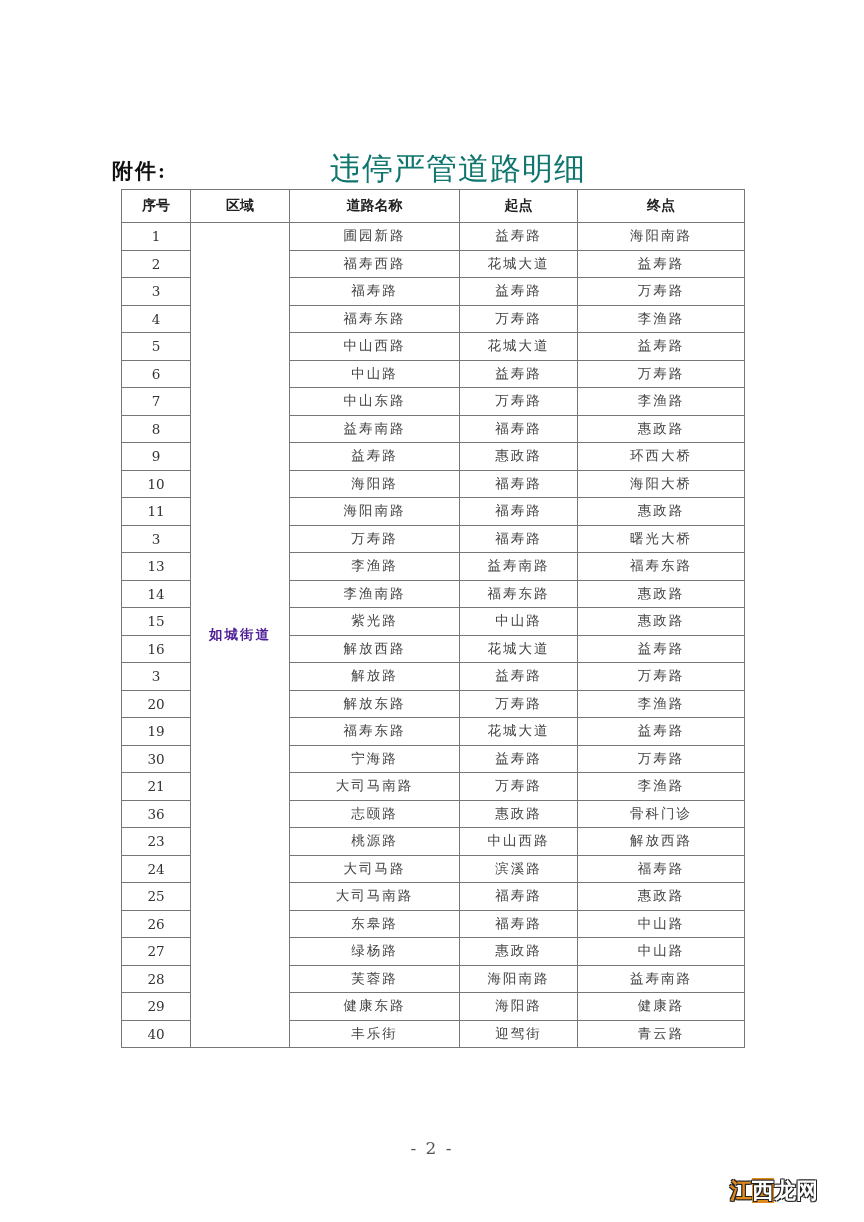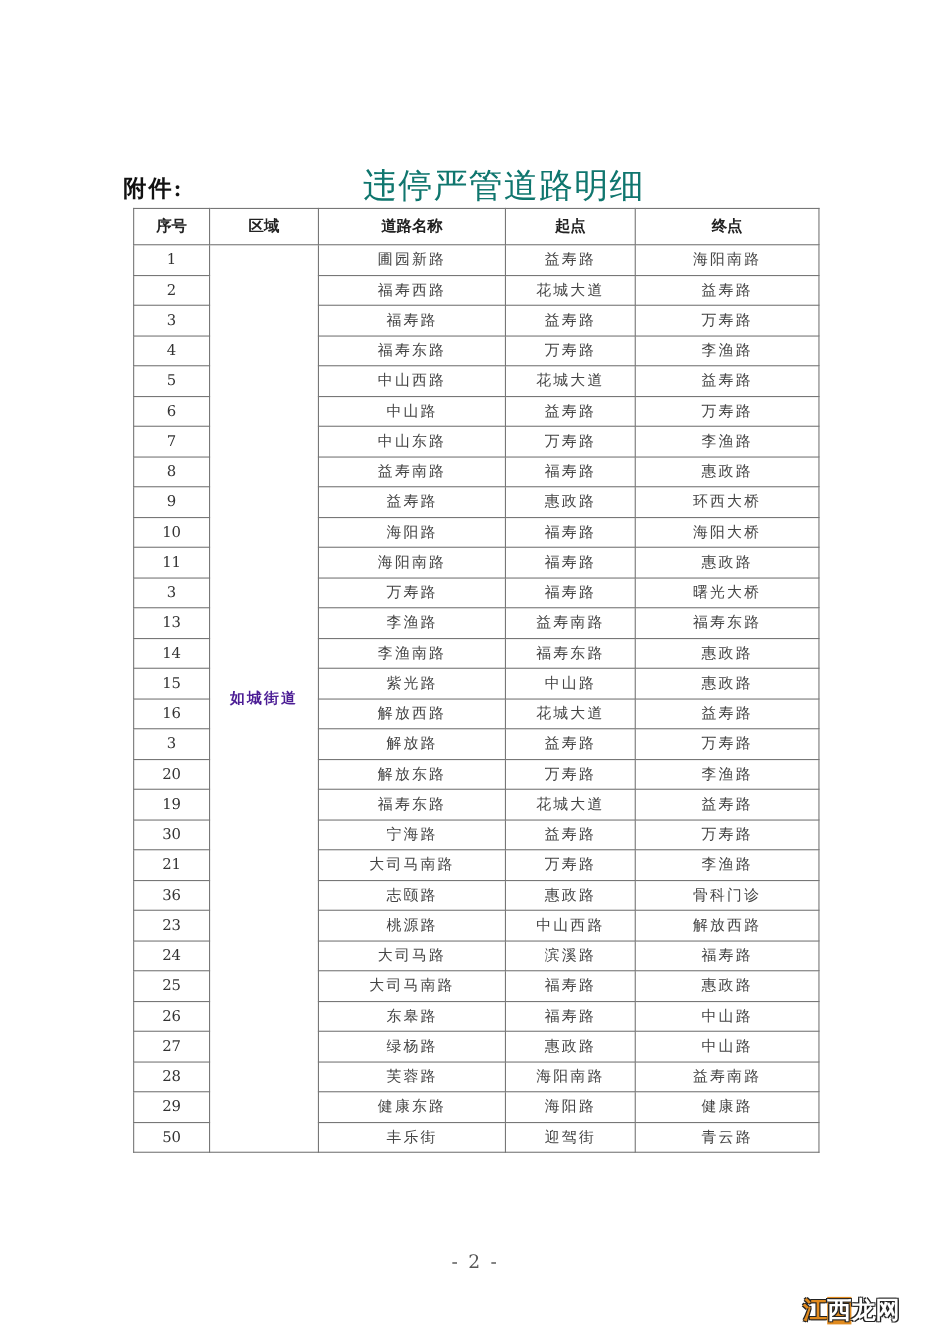--- a/index.html
+++ b/index.html
@@ -218,21 +218,21 @@
         <td>海阳南路</td>
         <td>益寿南路</td>
       </tr>
       <tr>
         <td class="num">29</td>
         <td>健康东路</td>
         <td>海阳路</td>
         <td>健康路</td>
       </tr>
       <tr>
-        <td class="num">50</td>
+        <td class="num">40</td>
         <td>丰乐街</td>
         <td>迎驾街</td>
         <td>青云路</td>
       </tr>
     </tbody>
 </table>
 
 <div class="page-num">- 2 -</div>
 
 <div class="watermark"><span class="w1">江</span><span class="w2">西</span><span>龙网</span></div>

